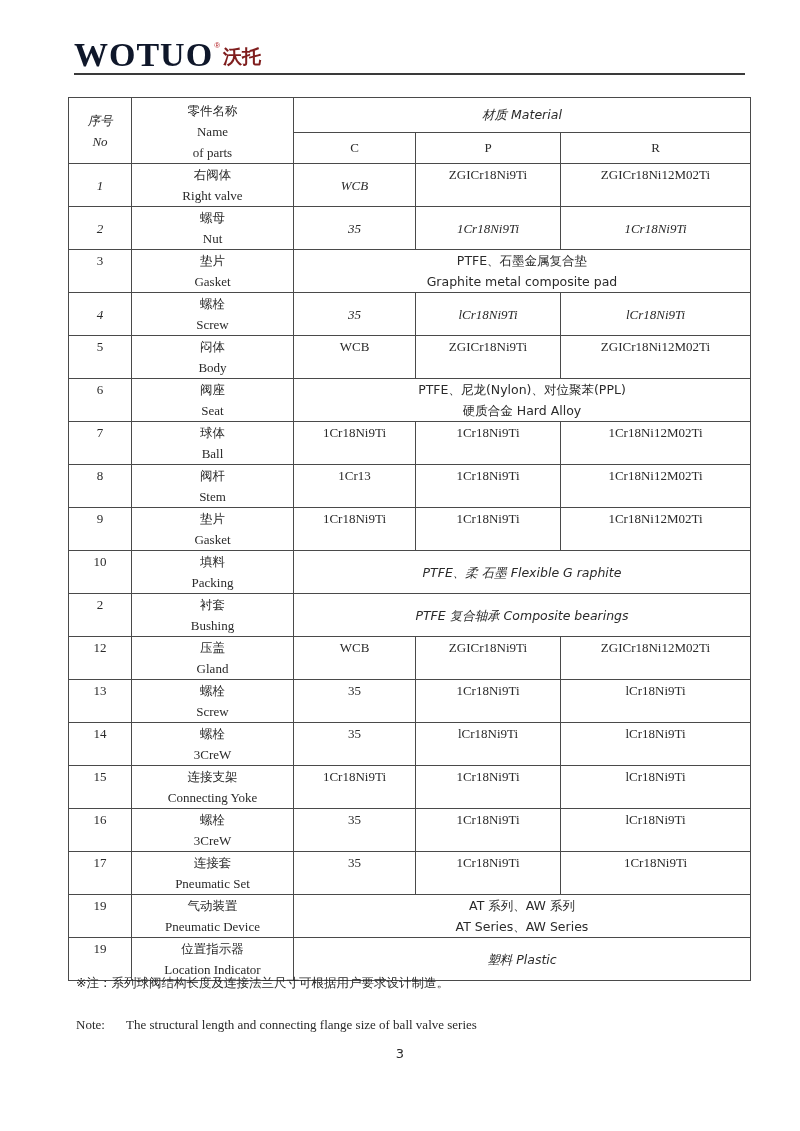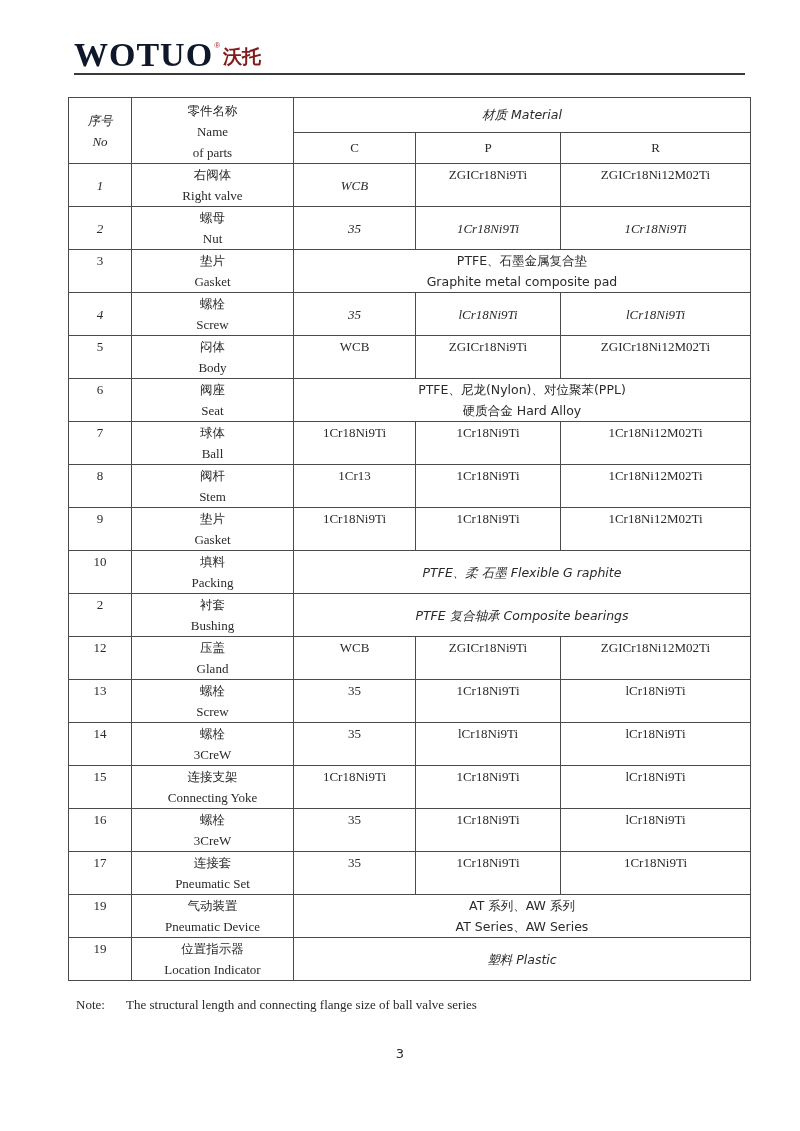--- a/index.html
+++ b/index.html
@@ -258,18 +258,19 @@
           <div>Location Indicator</div>
         </td>
         <td colspan="3" class="mid">
           <div class="cn">塑料 Plastic</div>
         </td>
       </tr>
     </tbody>
 </table>
 
 <div class="note">
+  <div class="note-cn">※注：系列球阀结构长度及连接法兰尺寸可根据用户要求设计制造。</div>
   <div class="note-en">
     <span class="lbl">Note:</span><span>The structural length and connecting flange size of ball valve series</span>
   </div>
 </div>
 
 <div class="page-num">3</div>
 
 </body></html>

